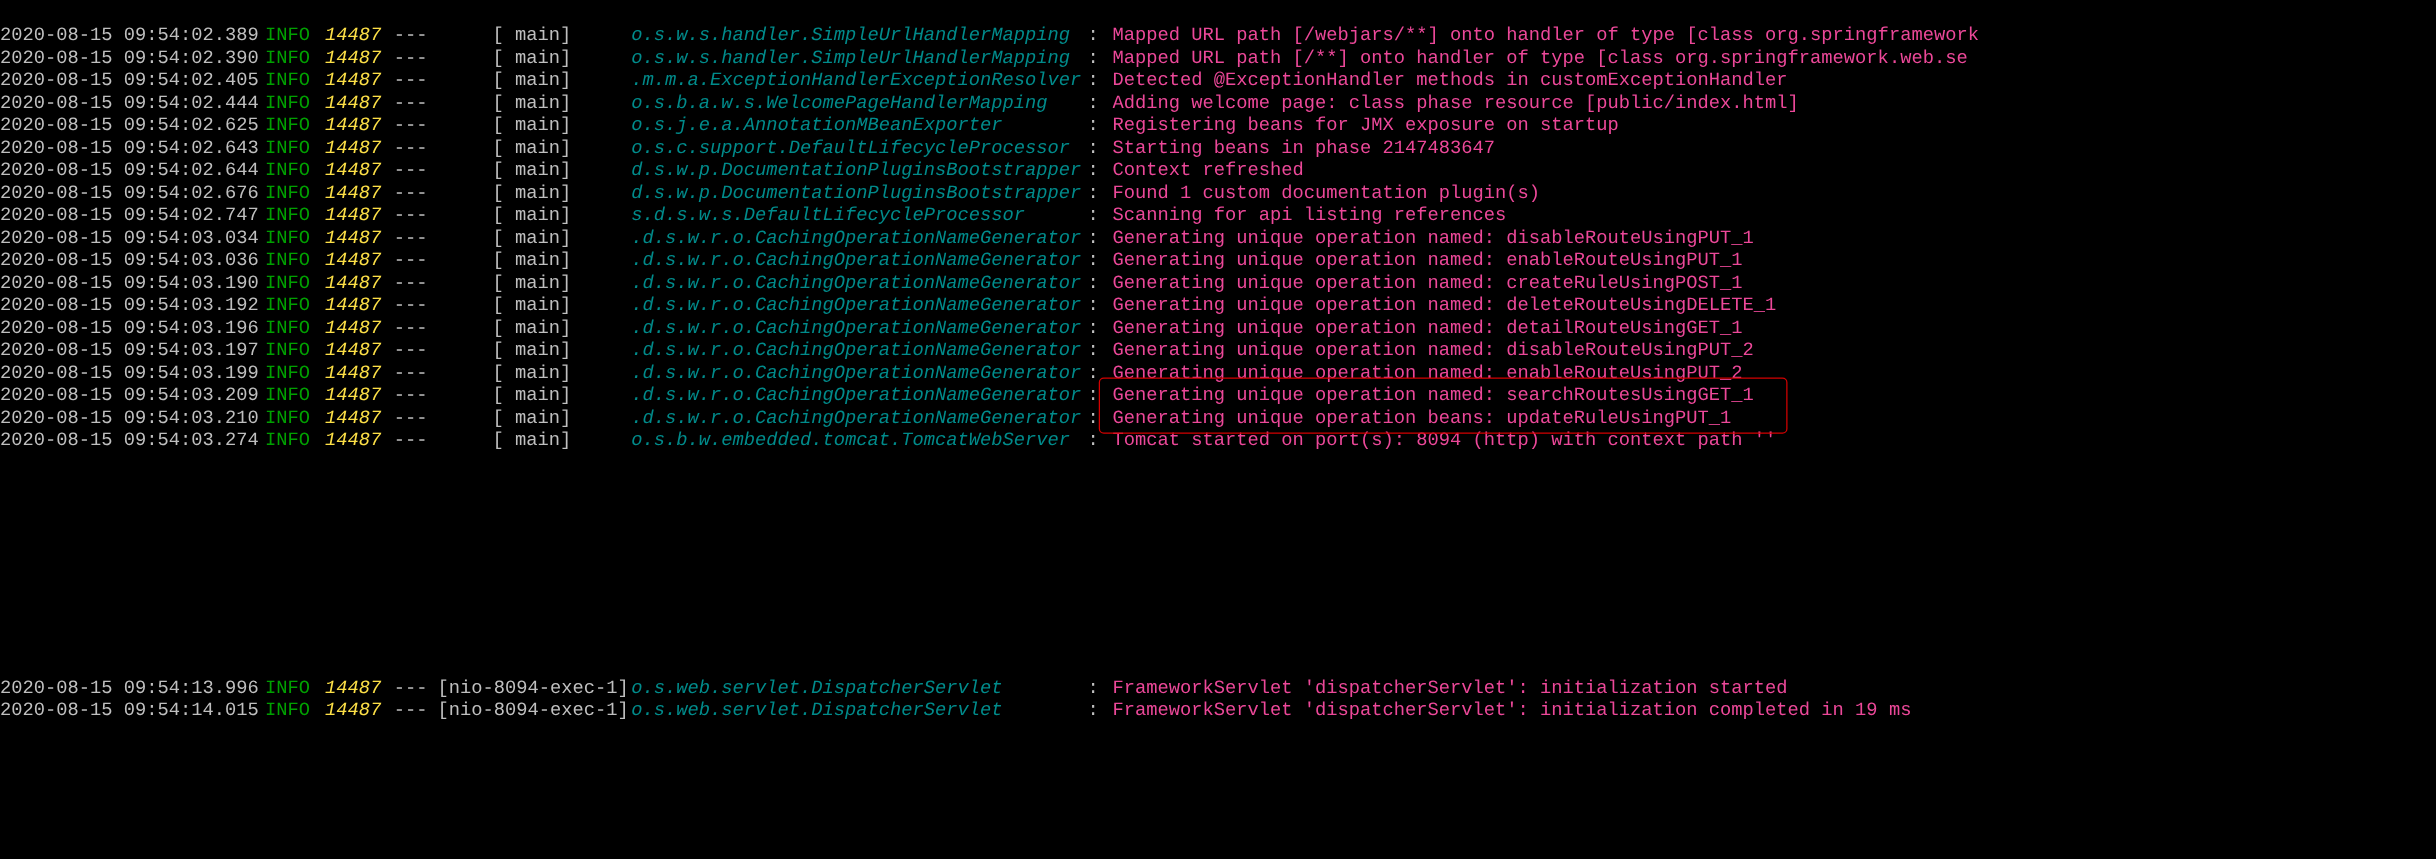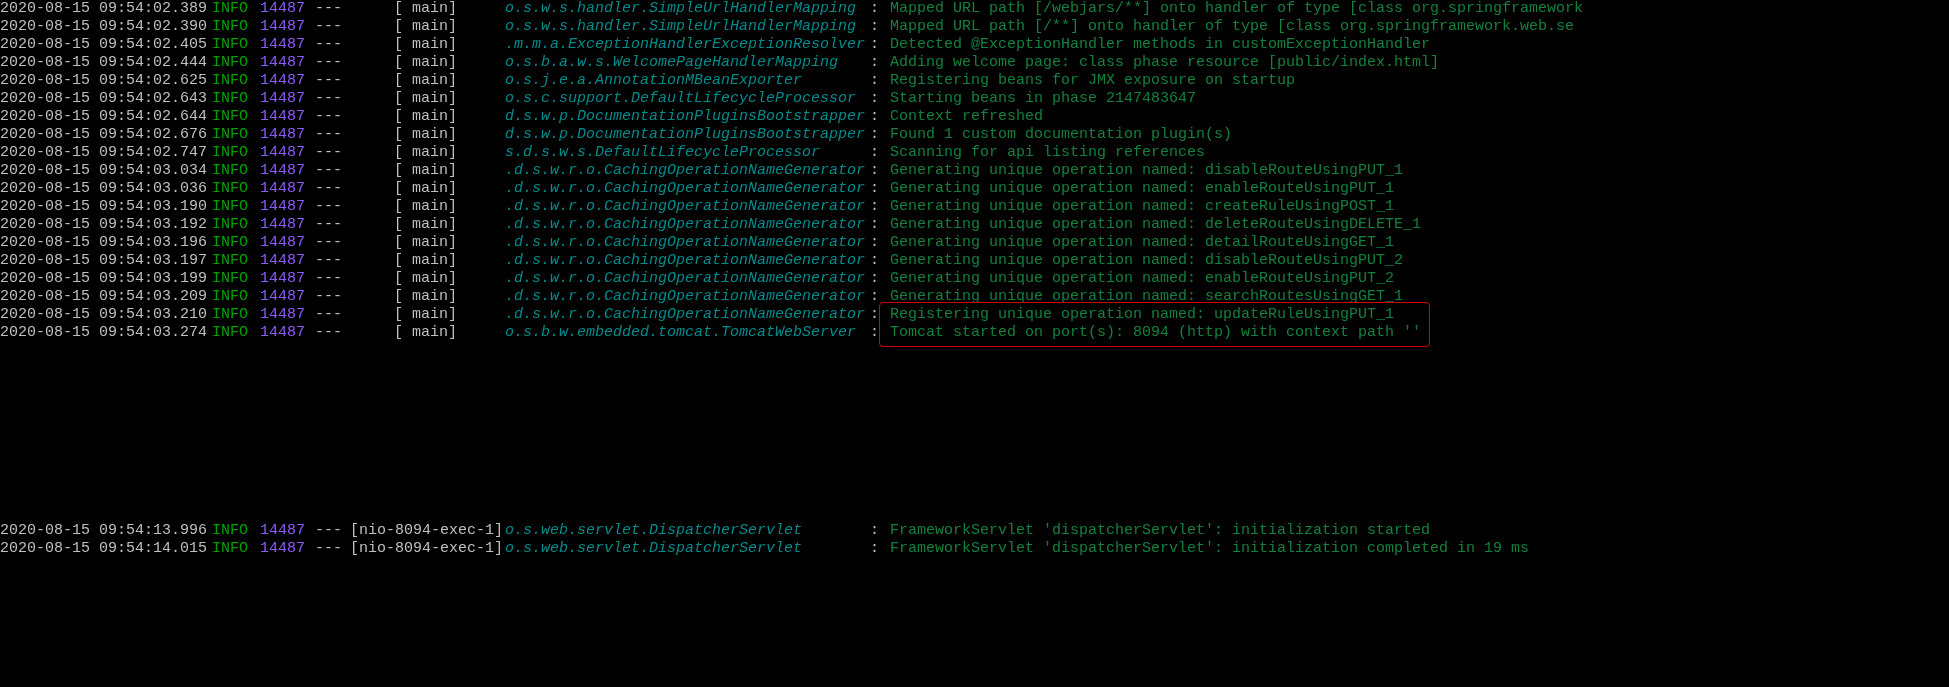--- a/index.html
+++ b/index.html
@@ -11,26 +11,26 @@
     line-height: 18px;
     white-space: nowrap;
     overflow: hidden;
     width: 1949px;
     height: 687px;
   }
   #log { padding: 0; }
   .row { display: flex; align-items: baseline; height: 18px; }
   .ts   { color: #bfbfbf; width: 200px; flex-shrink: 0; }
   .lvl  { color: #00a000; width: 60px;  flex-shrink: 0; text-align: center; }
-  .pid  { color: #8b5cf6; width: 55px;  flex-shrink: 0; }
+  .pid  { color: #fde047; width: 55px;  flex-shrink: 0; font-style: italic; }
   .sep  { color: #bfbfbf; width: 35px;  flex-shrink: 0; }
   .thr  { color: #bfbfbf; width: 155px; flex-shrink: 0; text-align: center; padding-right: 4px; }
   .cls  { color: #008b8b; width: 365px; flex-shrink: 0; font-style: italic; }
   .col  { color: #bfbfbf; width: 20px;  flex-shrink: 0; }
-  .msg  { color: #15803d; flex: 1; overflow: hidden; }
+  .msg  { color: #ec4899; flex: 1; overflow: hidden; margin-top: 20px; }
   .spacer { height: 180px; }
   #highlight-box {
     position: absolute;
     left: 879px;
     top: 302px;
     width: 551px;
     height: 45px;
     border: 1.5px solid #d40000;
     border-radius: 4px;
     pointer-events: none;
@@ -211,21 +211,21 @@
       <span class="msg">Generating unique operation named: searchRoutesUsingGET_1</span>
     </div>
     <div class="row">
       <span class="ts">2020-08-15 09:54:03.210  </span>
       <span class="lvl">INFO</span>
       <span class="pid">14487</span>
       <span class="sep">---</span>
       <span class="thr">[            main]</span>
       <span class="cls">.d.s.w.r.o.CachingOperationNameGenerator</span>
       <span class="col">:</span>
-      <span class="msg">Registering unique operation named: updateRuleUsingPUT_1</span>
+      <span class="msg">Generating unique operation beans: updateRuleUsingPUT_1</span>
     </div>
     <div class="row">
       <span class="ts">2020-08-15 09:54:03.274  </span>
       <span class="lvl">INFO</span>
       <span class="pid">14487</span>
       <span class="sep">---</span>
       <span class="thr">[            main]</span>
       <span class="cls">o.s.b.w.embedded.tomcat.TomcatWebServer</span>
       <span class="col">:</span>
       <span class="msg">Tomcat started on port(s): 8094 (http) with context path ''</span>

